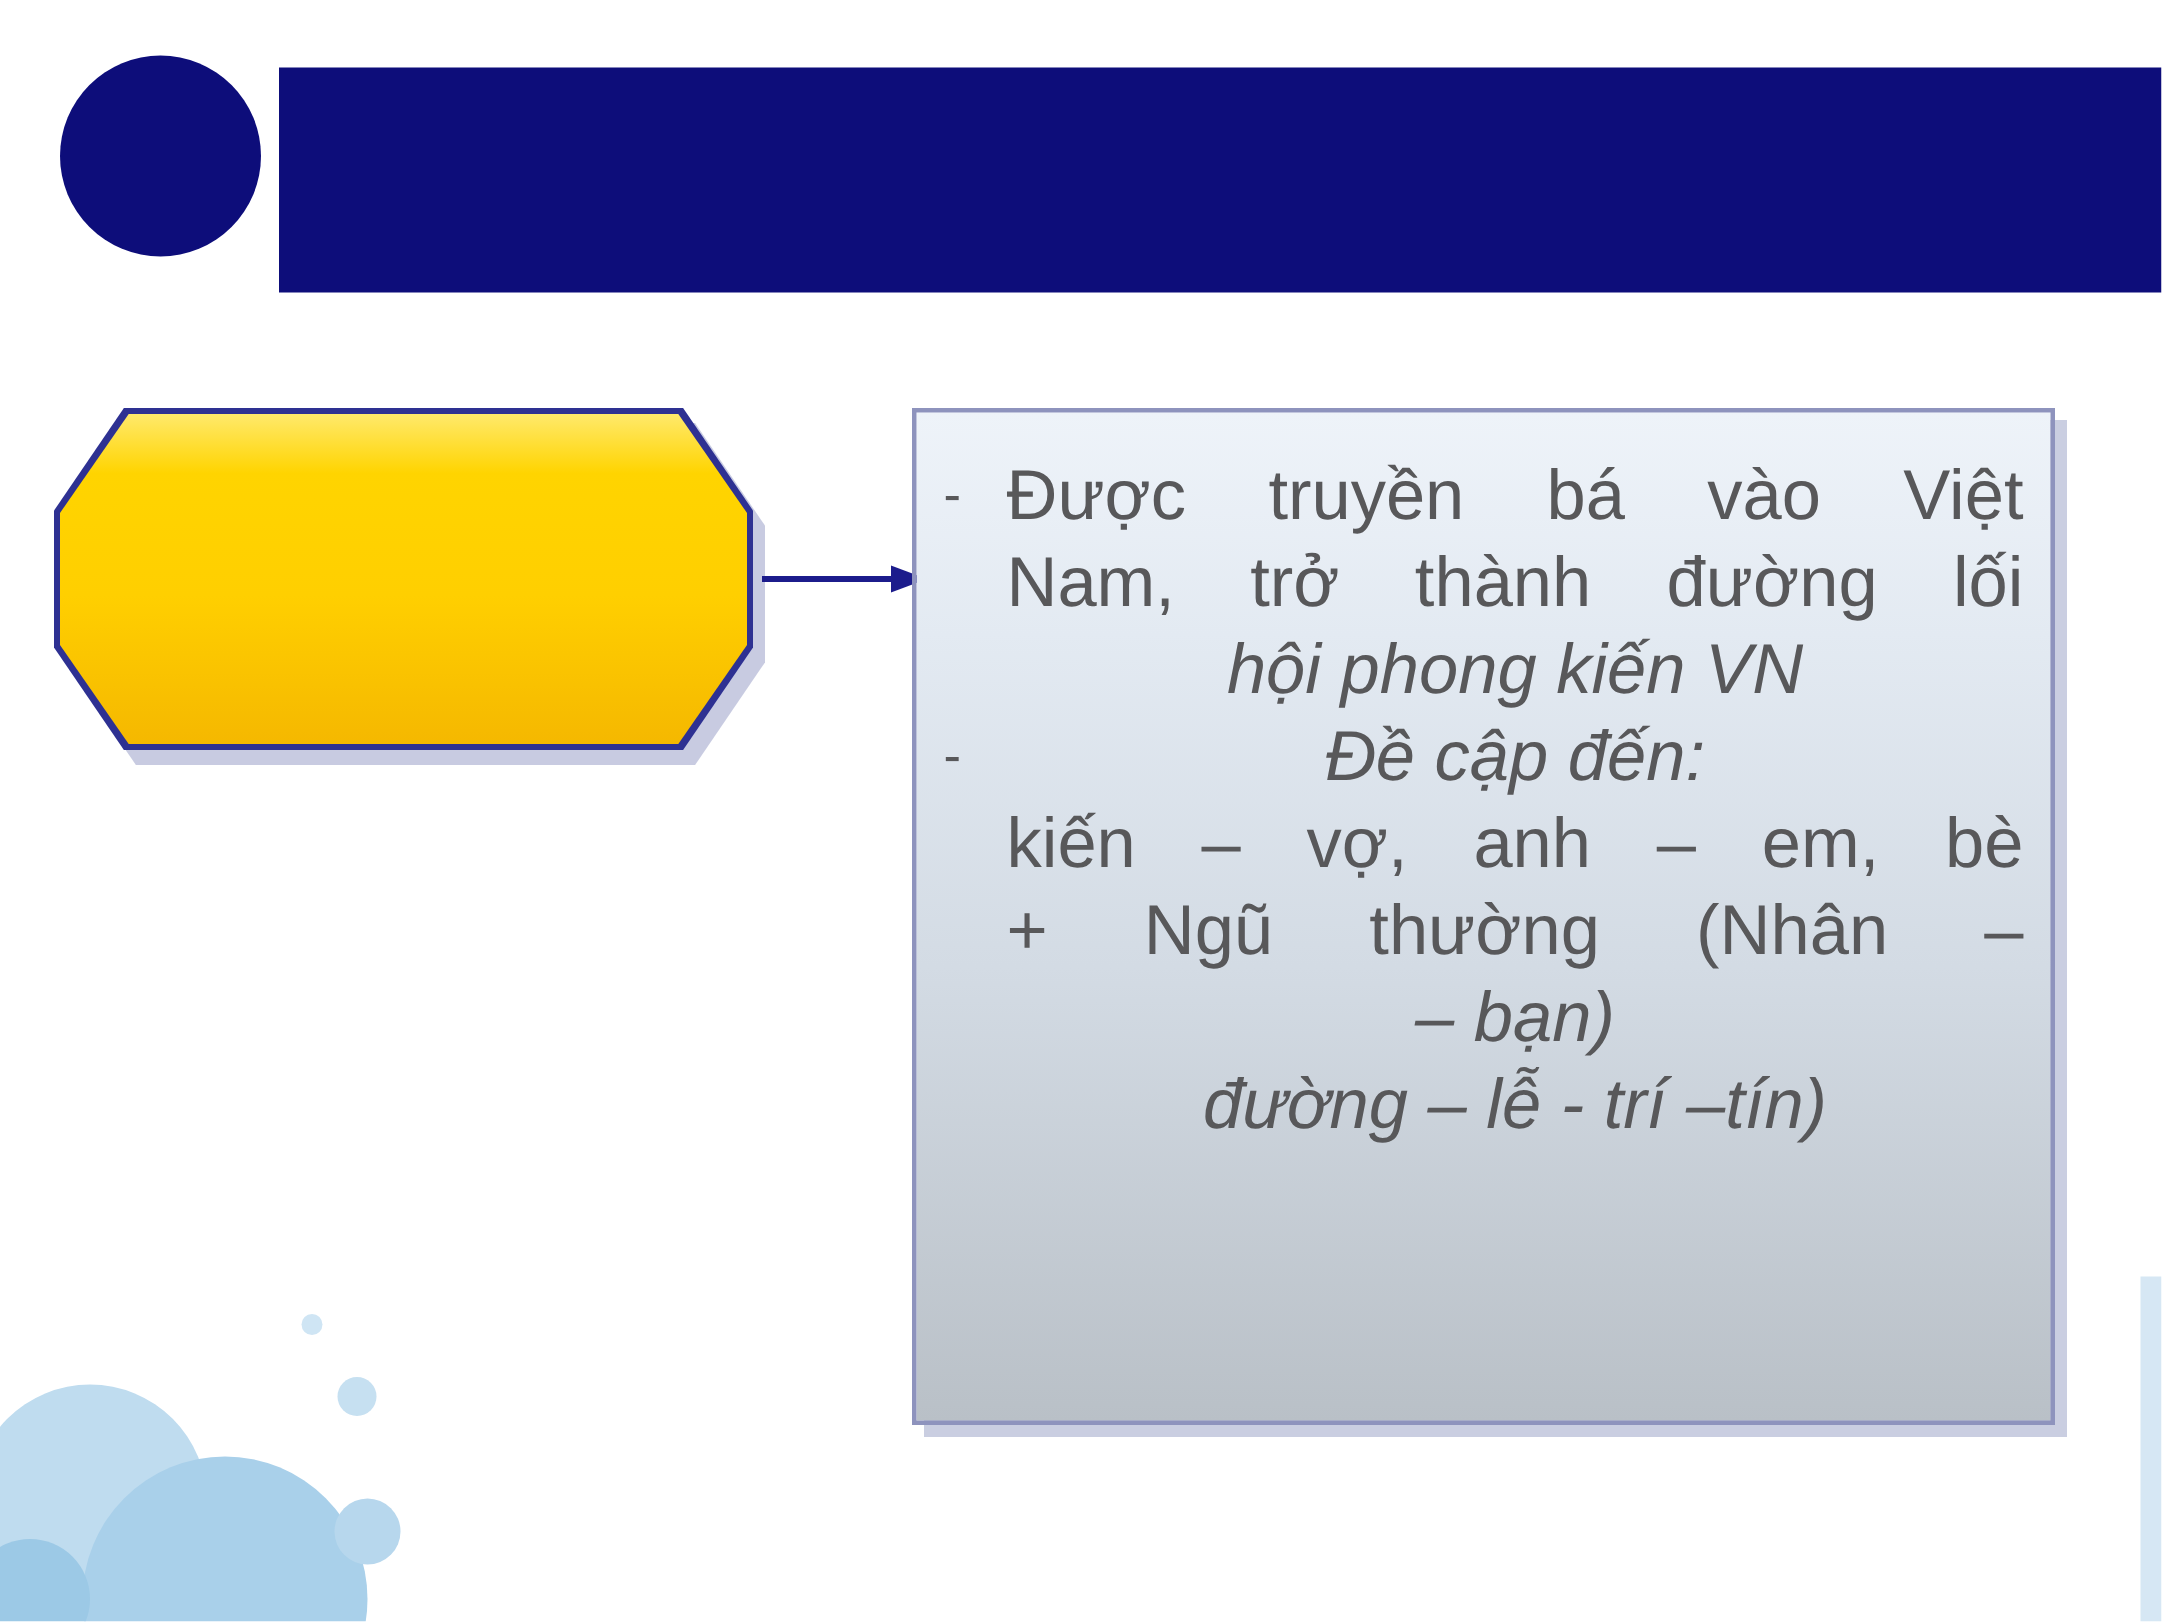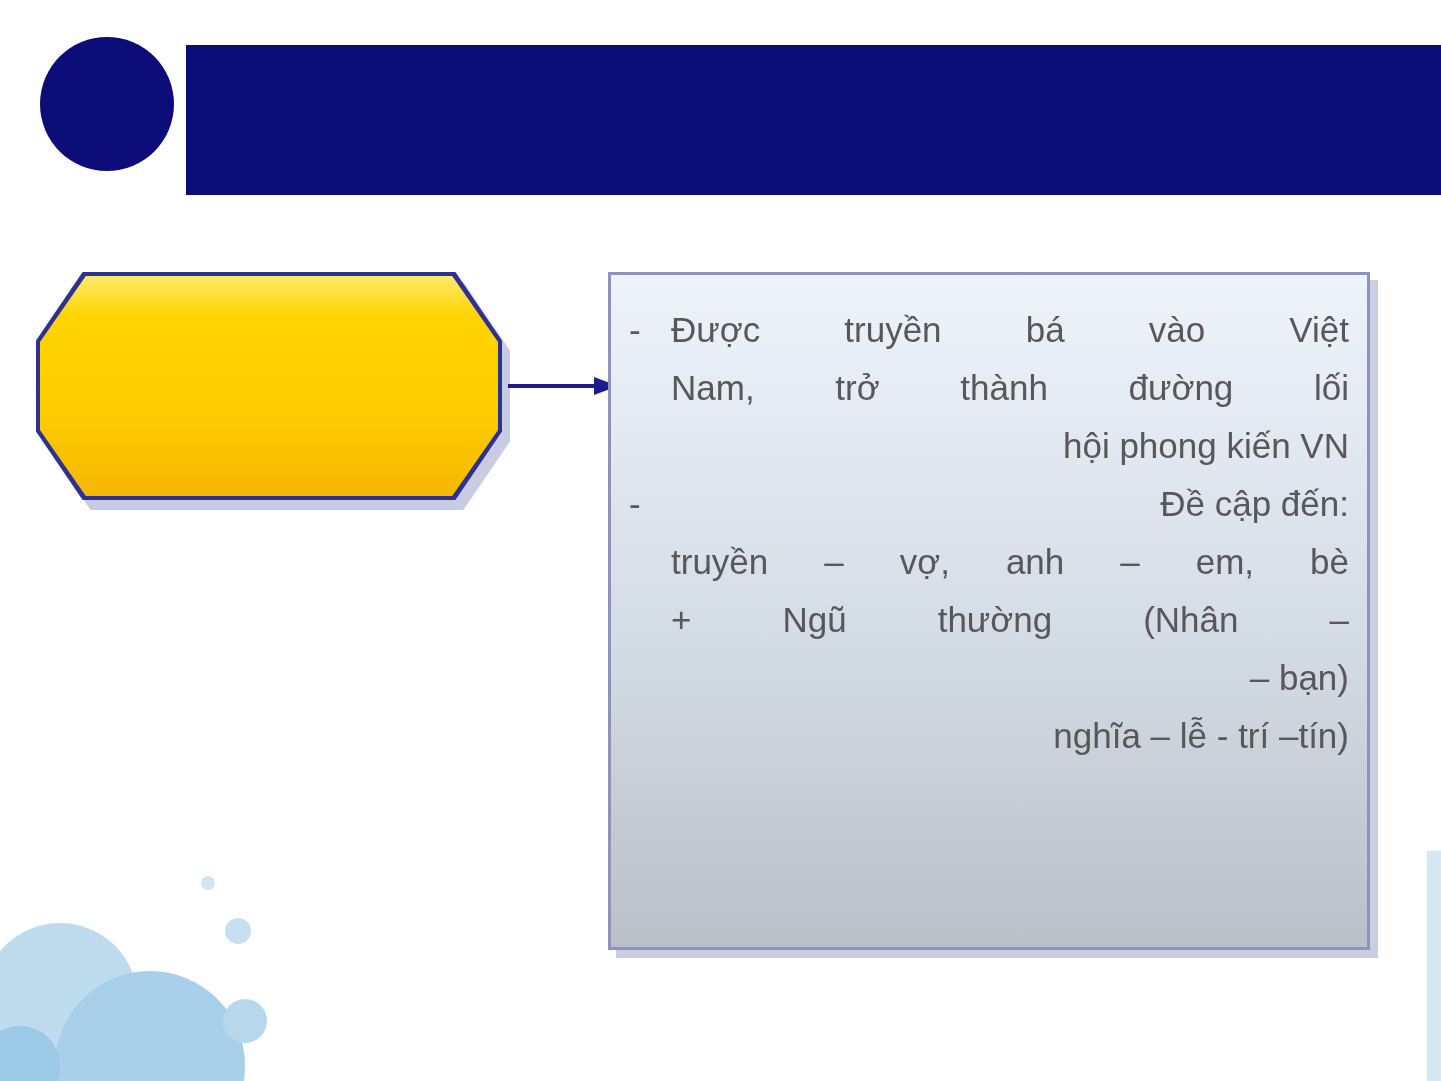--- a/index.html
+++ b/index.html
@@ -123,33 +123,34 @@
     top: 272px;
     width: 762px;
     height: 678px;
     box-sizing: border-box;
     border: 3px solid #8e93bd;
     background: linear-gradient(180deg, #eef3f9 0%, #e3eaf2 22%, #d3dbe4 55%, #b9c0c7 100%);
     padding: 26px 18px 10px 18px;
   }
   .tb-line {
     color: #58585a;
-    font-size: 35px;
+    font-size: 47px;
     line-height: 58px;
     white-space: pre;
     letter-spacing: 0px;
   }
   .tb-just {
     text-align: justify;
     text-align-last: justify;
     white-space: normal;
   }
   .tb-left {
-    text-align: right;
+    text-align: center;
     white-space: normal;
+    font-style: italic;
   }
   .tb-row {
     display: flex;
   }
   .tb-dash {
     width: 42px;
     flex: 0 0 42px;
     color: #58585a;
     font-size: 35px;
     line-height: 58px;
@@ -219,36 +220,36 @@
   </div>
 
   <div class="tb-row">
     <div class="tb-dash">-</div>
     <div class="tb-body tb-line tb-left">Đề cập đến:</div>
   </div>
 
 
   <div class="tb-row">
     <div class="tb-dash"></div>
-    <div class="tb-body tb-line tb-just">truyền – vợ, anh – em, bè</div>
+    <div class="tb-body tb-line tb-just">kiến – vợ, anh – em, bè</div>
   </div>
 
   <div class="tb-row">
     <div class="tb-dash"></div>
     <div class="tb-body tb-line tb-just">+ Ngũ thường (Nhân –</div>
   </div>
 
   <div class="tb-row">
     <div class="tb-dash"></div>
     <div class="tb-body tb-line tb-left">– bạn)</div>
   </div>
 
   <div class="tb-row">
     <div class="tb-dash"></div>
-    <div class="tb-body tb-line tb-left">nghĩa – lễ - trí –tín)</div>
+    <div class="tb-body tb-line tb-left">đường – lễ - trí –tín)</div>
   </div>
 
 </div>
 
 <div id="bubbles">
   <svg width="380" height="250" viewBox="0 0 380 250" xmlns="http://www.w3.org/2000/svg">
     <circle cx="60" cy="170" r="78" fill="#bfdcef"></circle>
     <circle cx="150" cy="235" r="95" fill="#a9d0ea"></circle>
     <circle cx="245" cy="190" r="22" fill="#b7d7ed"></circle>
     <circle cx="238" cy="100" r="13" fill="#c6e0f1"></circle>

